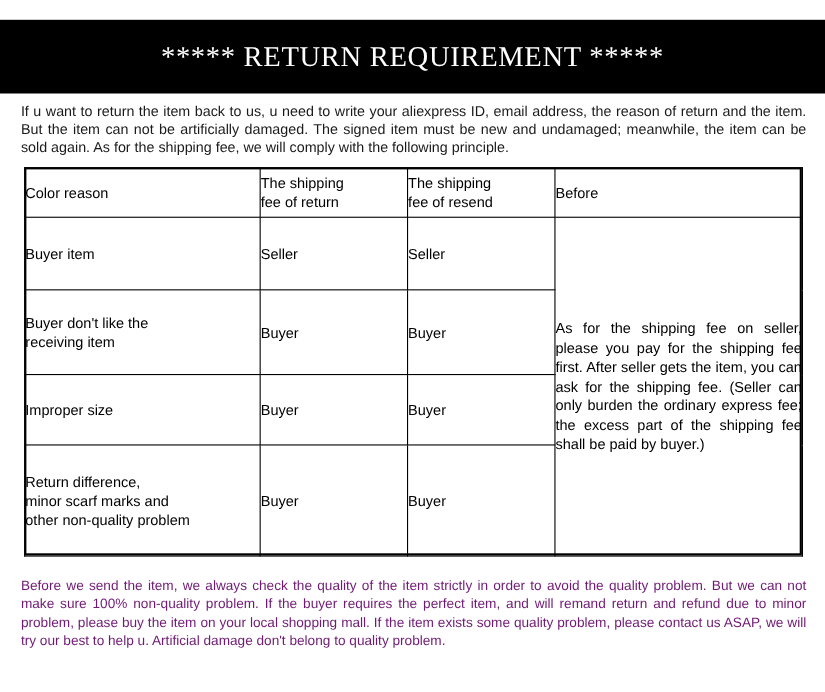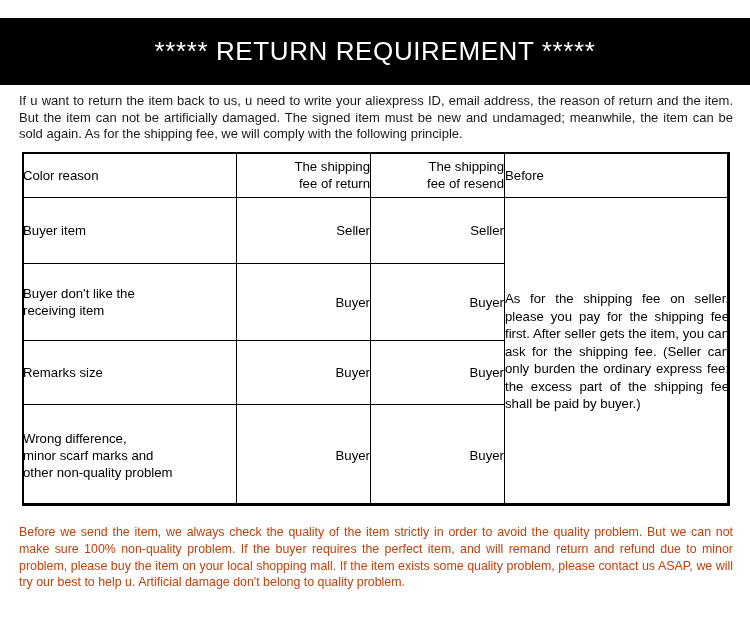--- a/index.html
+++ b/index.html
@@ -33,21 +33,21 @@
     display: flex;
     align-items: center;
     justify-content: center;
   }
   .banner-title {
     color: #ffffff;
     font-size: 26px;
     font-weight: 400;
     letter-spacing: 0.6px;
     white-space: pre;
-    font-family: Liberation Sans, sans-serif;
+    font-family: Liberation Serif, serif;
   }
 
   
   .intro {
     position: absolute;
     left: 19px;
     top: 93px;
     width: 714px;
     font-size: 13px;
     line-height: 16.5px;
@@ -79,21 +79,21 @@
   .col-resend   { width: 134px; }
   .col-remarks  { width: 225px; }
 
   .cell-reason {
     padding-left: 27px;
     padding-right: 8px;
     text-align: left;
     line-height: 17px;
   }
   .cell-center {
-    text-align: right;
+    text-align: left;
     line-height: 17px;
   }
   .cell-remarks-head {
     padding-left: 22px;
     text-align: left;
   }
   .cell-remarks-body {
     padding: 0 14px 0 14px;
     vertical-align: middle;
     text-align: justify;
@@ -129,21 +129,21 @@
 
   
   .footer-note {
     position: absolute;
     left: 19px;
     top: 524px;
     width: 714px;
     font-size: 12.4px;
     line-height: 16.8px;
     text-align: justify;
-    color: #c2410c;
+    color: #701a75;
   }
 </style>
 </head>
 <body>
 
 <div class="page">
 
   <div class="banner">
     <div class="banner-title">***** RETURN REQUIREMENT *****</div>
   </div>
@@ -177,27 +177,27 @@
       </tr>
 
       <tr class="r-dislike">
         <td class="cell-reason nowrap-lines">Buyer don't like the
 receiving item</td>
         <td class="cell-center">Buyer</td>
         <td class="cell-center">Buyer</td>
       </tr>
 
       <tr class="r-size">
-        <td class="cell-reason nowrap-lines">Remarks size</td>
+        <td class="cell-reason nowrap-lines">Improper size</td>
         <td class="cell-center">Buyer</td>
         <td class="cell-center">Buyer</td>
       </tr>
 
       <tr class="r-color">
-        <td class="cell-reason nowrap-lines">Wrong difference,
+        <td class="cell-reason nowrap-lines">Return difference,
 minor scarf marks and
 other non-quality problem</td>
         <td class="cell-center">Buyer</td>
         <td class="cell-center">Buyer</td>
       </tr>
     </tbody>
   </table>
 
   <div class="table-frame"></div>
 

